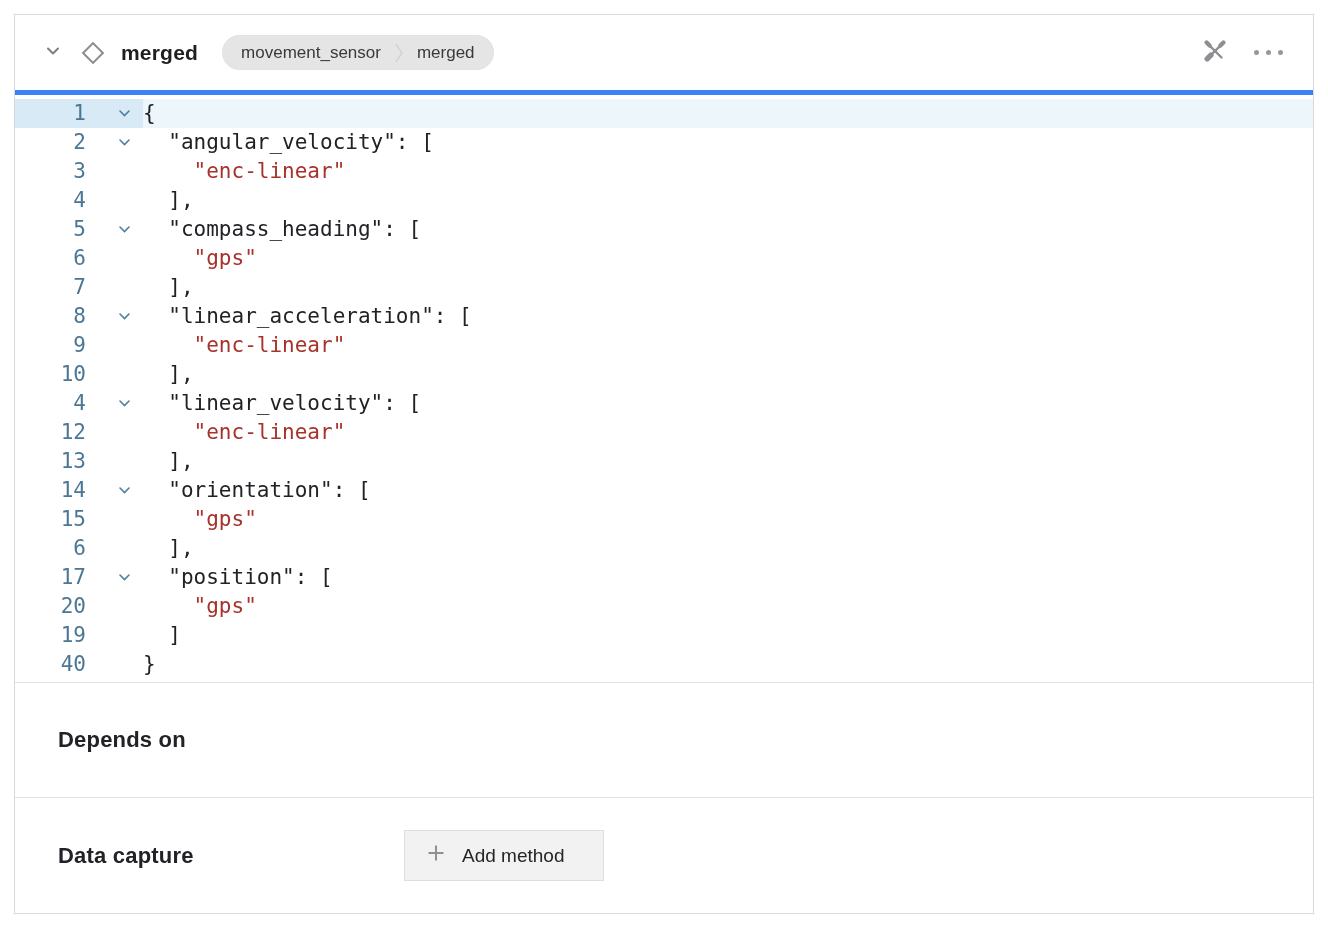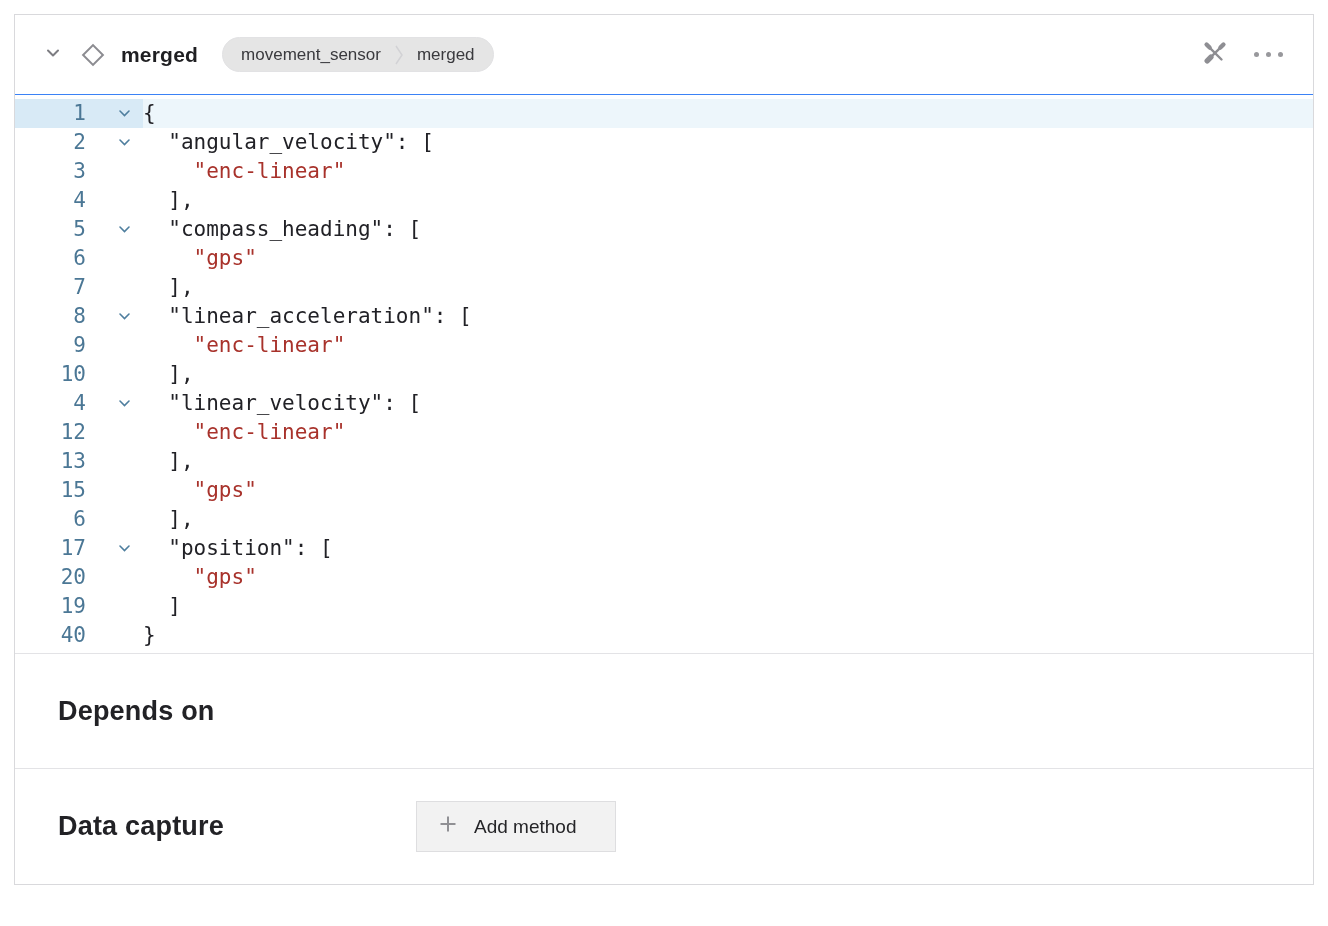--- a/index.html
+++ b/index.html
@@ -15,21 +15,21 @@
     background: #fff;
     border: 1px solid #d9d9dc;
   }
 
   
   .hdr {
     height: 80px;
     display: flex;
     align-items: center;
     padding: 0 26px 0 27px;
-    border-bottom: 1px solid #3b82f6;
+    border-bottom: 5px solid #3b82f6;
   }
   .collapse-btn { background: none; border: none; padding: 2px; margin-right: 14px; cursor: pointer; display: flex; }
   .diamond-wrap { margin-right: 13px; display: flex; }
   .hdr-title { font-size: 21px; font-weight: 700; color: #1f1f22; letter-spacing: .2px; margin-right: 24px; }
   .pill {
     display: inline-flex; align-items: center;
     height: 35px; padding: 0 18px;
     background: #e5e5e5;
     border: 1px solid #e2e2e4;
     border-radius: 999px;
@@ -64,21 +64,21 @@
   }
   .codetext { flex: 1; white-space: pre; color: #212126; padding-right: 10px; }
   .codetext .s { color: #a8322b; }
   .line.active .ln, .line.active .fold { background: #d8eaf6; }
   .line.active .codetext { background: #edf6fb; }
 
   
   .section { display: flex; align-items: center; padding: 0 30px 0 43px; }
   .section-depends { height: 114px; }
   .section-capture { height: 116px; border-top: 1px solid #e3e3e6; }
-  .sec-label { width: 346px; flex: none; font-size: 27px; font-weight: 700; color: #222226; letter-spacing: .2px; }
+  .sec-label { width: 346px; flex: none; font-size: 22px; font-weight: 700; color: #222226; letter-spacing: .2px; }
 
   .resource-select {
     width: 360px; height: 52px;
     border: 1px solid #d8d8da;
     background: #fff;
     display: flex; align-items: center;
     padding: 0 18px 0 15px;
     cursor: pointer;
   }
   .resource-select input {
@@ -90,21 +90,20 @@
 
   .add-btn {
     width: 200px; height: 51px;
     background: #f2f2f2;
     border: 1px solid #dedee0;
     display: flex; align-items: center;
     padding-left: 20px; gap: 15px;
     font-family: "Liberation Sans", sans-serif;
     font-size: 19px; color: #252528;
     cursor: pointer;
-    margin-left: 12px;
   }
 </style>
 </head>
 <body>
 
 <div class="card">
 
   <div class="hdr">
     <button class="collapse-btn">
       <span>
@@ -229,20 +228,29 @@
         <span class="ln">12</span>
         <span class="fold"></span>
         <span class="codetext"><span>    </span><span class="s">"enc-linear"</span></span>
       </div>
       <div class="line">
         <span class="ln">13</span>
         <span class="fold"></span>
         <span class="codetext"><span>  ],</span></span>
       </div>
       <div class="line">
+        <span class="ln">14</span>
+        <span class="fold">
+          <svg width="13" height="9" viewBox="0 0 13 9">
+            <polyline points="2,2 6.5,6.5 11,2" fill="none" stroke="#4e7e9e" stroke-width="1.6" stroke-linecap="round"></polyline>
+          </svg>
+        </span>
+        <span class="codetext"><span>  "orientation": [</span></span>
+      </div>
+      <div class="line">
         <span class="ln">15</span>
         <span class="fold"></span>
         <span class="codetext"><span>    </span><span class="s">"gps"</span></span>
       </div>
       <div class="line">
         <span class="ln">6</span>
         <span class="fold"></span>
         <span class="codetext"><span>  ],</span></span>
       </div>
       <div class="line">

